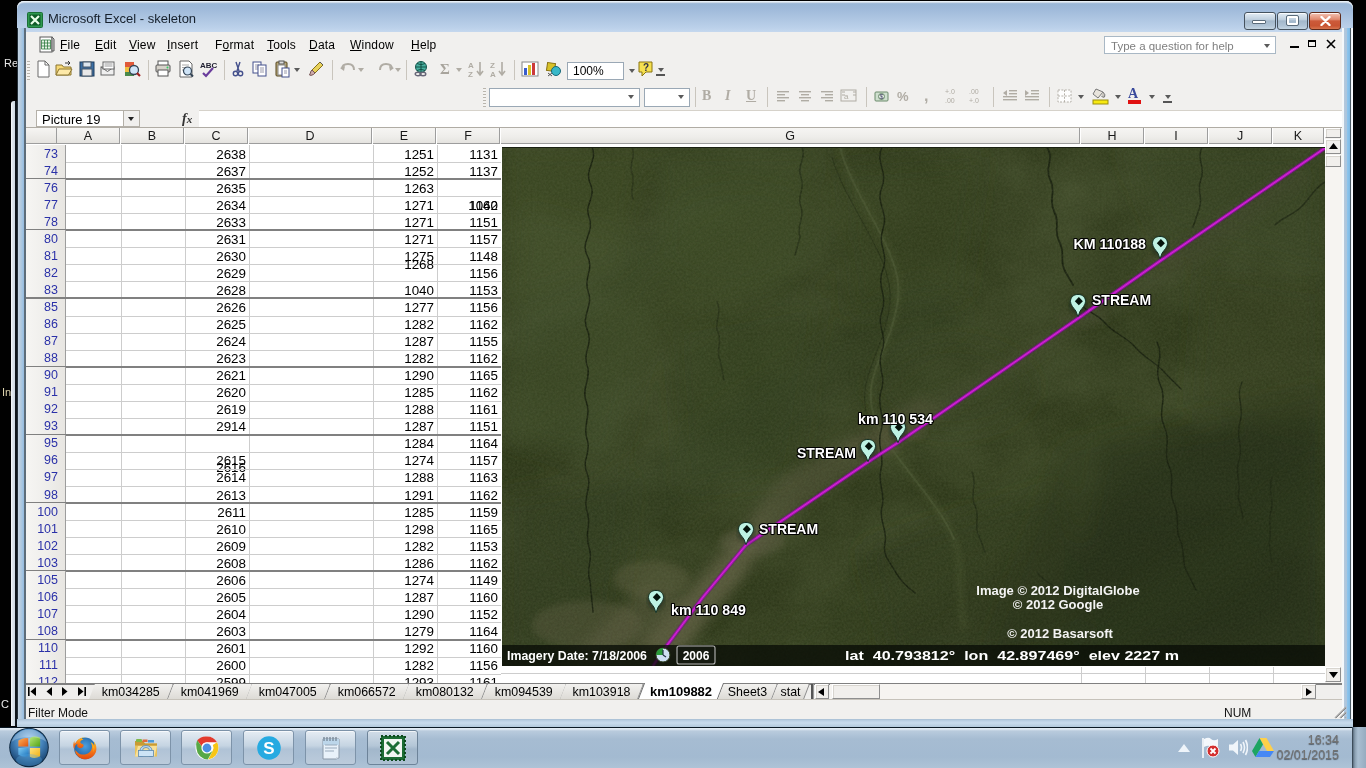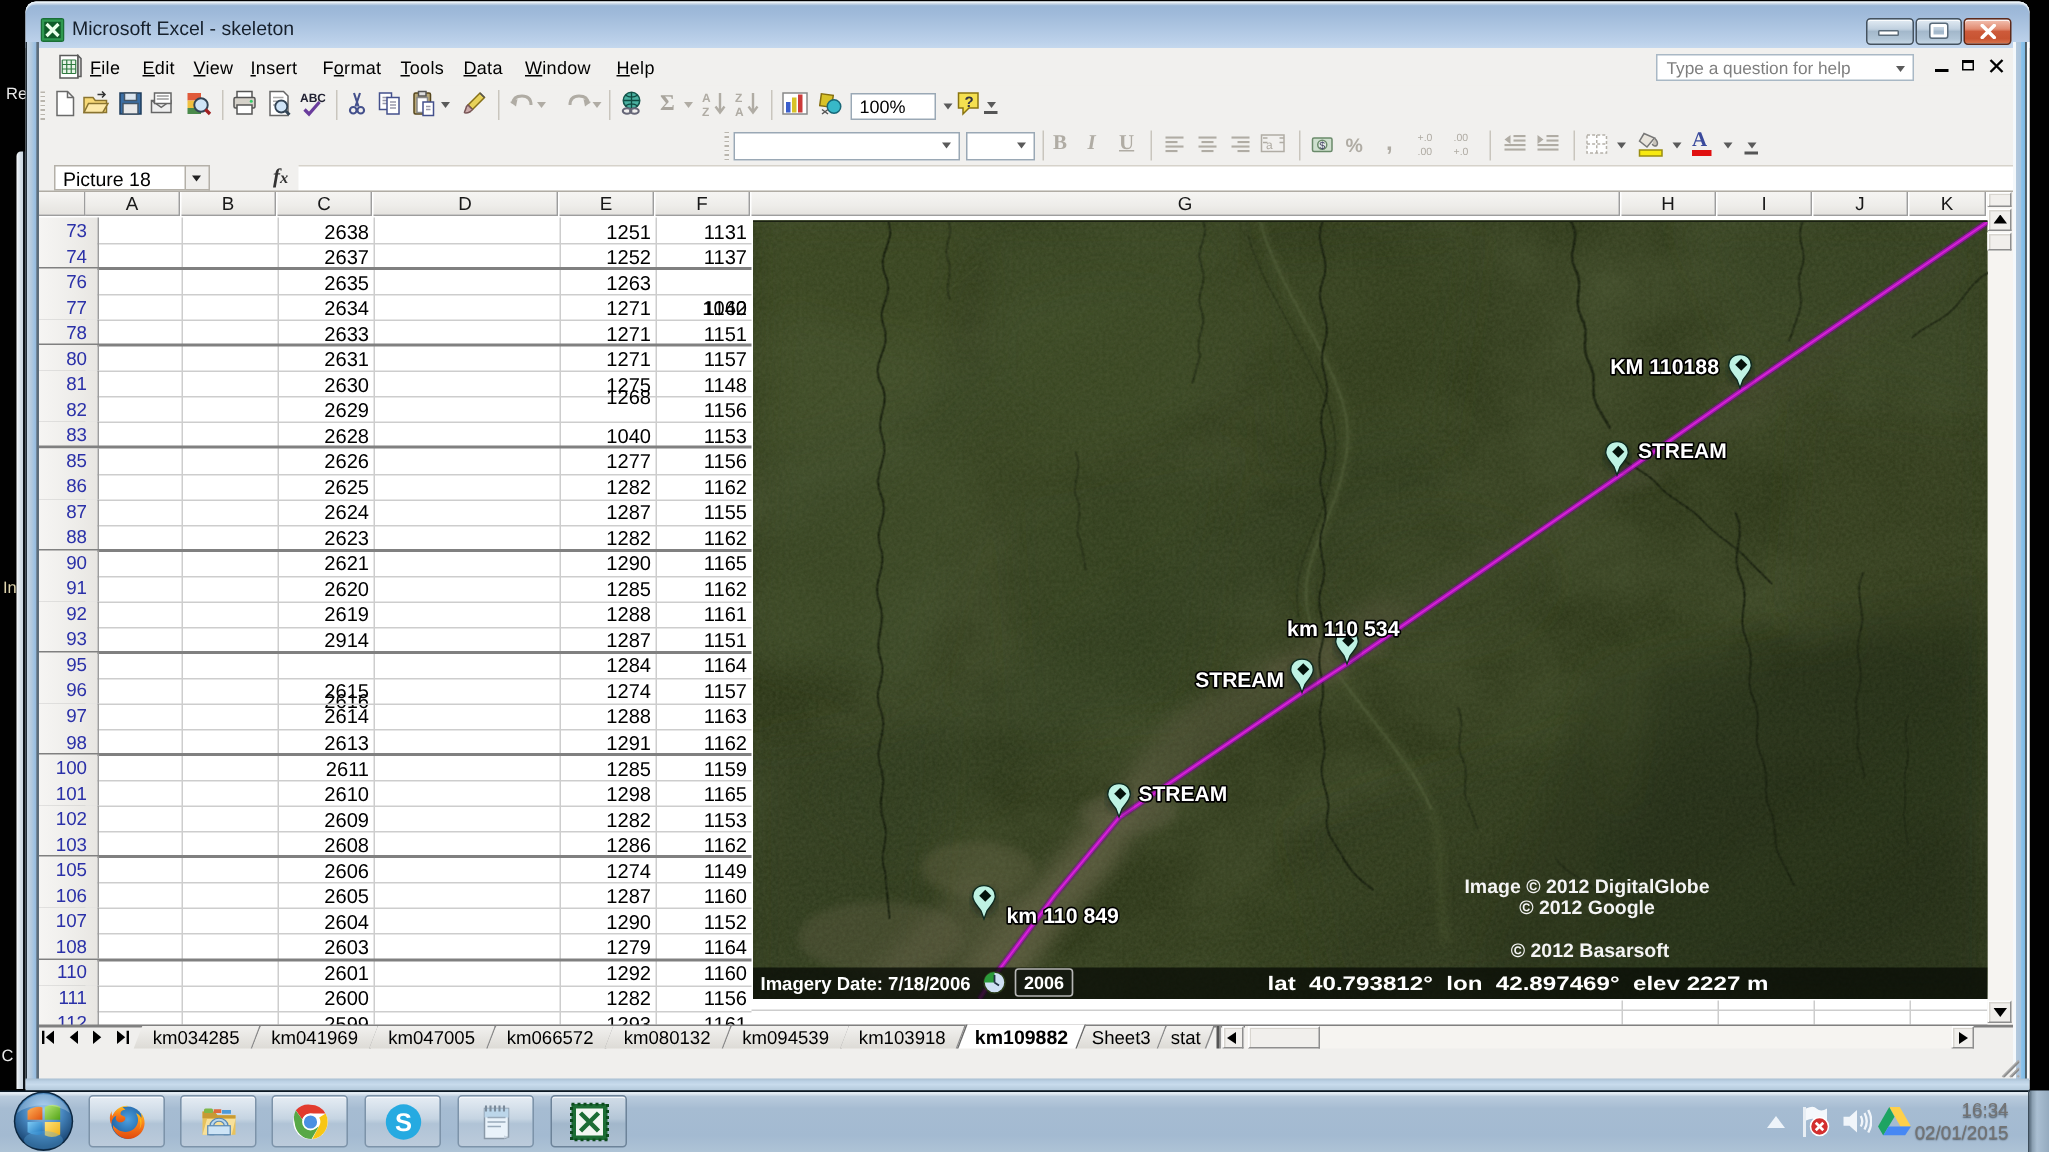--- a/index.html
+++ b/index.html
@@ -327,21 +327,21 @@
       <rect x="1" y="13" width="15" height="4" fill="#f7e911" stroke="#9a8d10"></rect>
     </svg>
 <div class="darr" style="left:1115px;top:95px"></div>
 <div class="abs" style="left:1128px;top:86px;font-size:14px;font-weight:bold;color:#3a4a9c;font-family:'Liberation Serif',serif">A</div>
 <div class="abs" style="left:1128px;top:100px;width:13px;height:4px;background:#e01010"></div>
 <div class="darr" style="left:1149px;top:95px"></div>
 <div class="darr" style="left:1165px;top:95px"></div>
 <div class="abs" style="left:1163px;top:101px;width:9px;height:1.5px;background:#555"></div>
 
 <div id="fbar"></div>
-<div id="nbox">Picture 18</div>
+<div id="nbox">Picture 19</div>
 <div id="nbtn">
       <div class="darr" style="left:4px;top:6px;border-top-color:#222"></div>
     </div>
 <div class="abs" style="left:182px;top:111px;font-size:14px;font-style:italic;font-family:'Liberation Serif',serif;color:#333;font-weight:bold">f<span style="font-size:11px">x</span></div>
 <div id="farea"></div>
 
 <div id="grid"></div>
 <div style="position:absolute;left:26px;top:127px;width:1316px;height:1px;background:#b0aca4"></div>
 <div id="corner"></div>
 <div class="ch" style="left:57px;width:63px">A</div>
@@ -771,20 +771,24 @@
 <svg class="abs" style="left:818px;top:688px" width="6" height="8">
       <path d="M6 0 L0 4 L6 8 Z" fill="#000"></path>
     </svg>
 <div class="sctrack" style="left:830px;top:684px;width:471px;height:15px"></div>
 <div class="sbtn" style="left:832px;top:684px;width:48px;height:15px"></div>
 <div class="sbtn" style="left:1301px;top:684px;width:15px;height:15px"></div>
 <svg class="abs" style="left:1306px;top:688px" width="6" height="8">
       <path d="M0 0 L6 4 L0 8 Z" fill="#000"></path>
     </svg>
 
+<div id="sbar">
+      <span style="position:absolute;left:2px;top:6px">Filter Mode</span>
+      <span style="position:absolute;left:1198px;top:6px">NUM</span>
+    </div>
 <svg class="abs" style="left:1332px;top:705px" width="15" height="14">
       <path d="M14 2 L3 13 M14 7 L8 13 M14 12 L13 13" stroke="#aaa" stroke-width="1.5"></path>
       <path d="M14 3 L4 13 M14 8 L9 13" stroke="#888" stroke-width="1"></path>
     </svg>
 
 <div id="task"></div>
 <svg class="abs" style="left:8px;top:727px" width="42" height="41" viewBox="0 0 42 41">
 <defs>
         <radialGradient id="orbg" cx="50%" cy="30%" r="80%">
           <stop offset="0%" stop-color="#9cc8ee"></stop>

